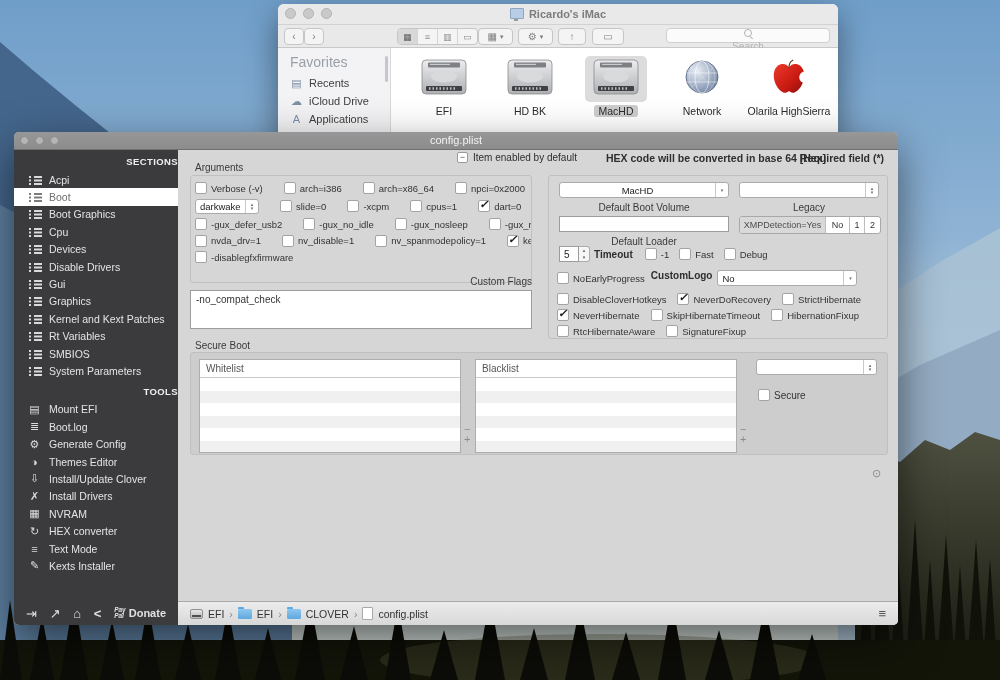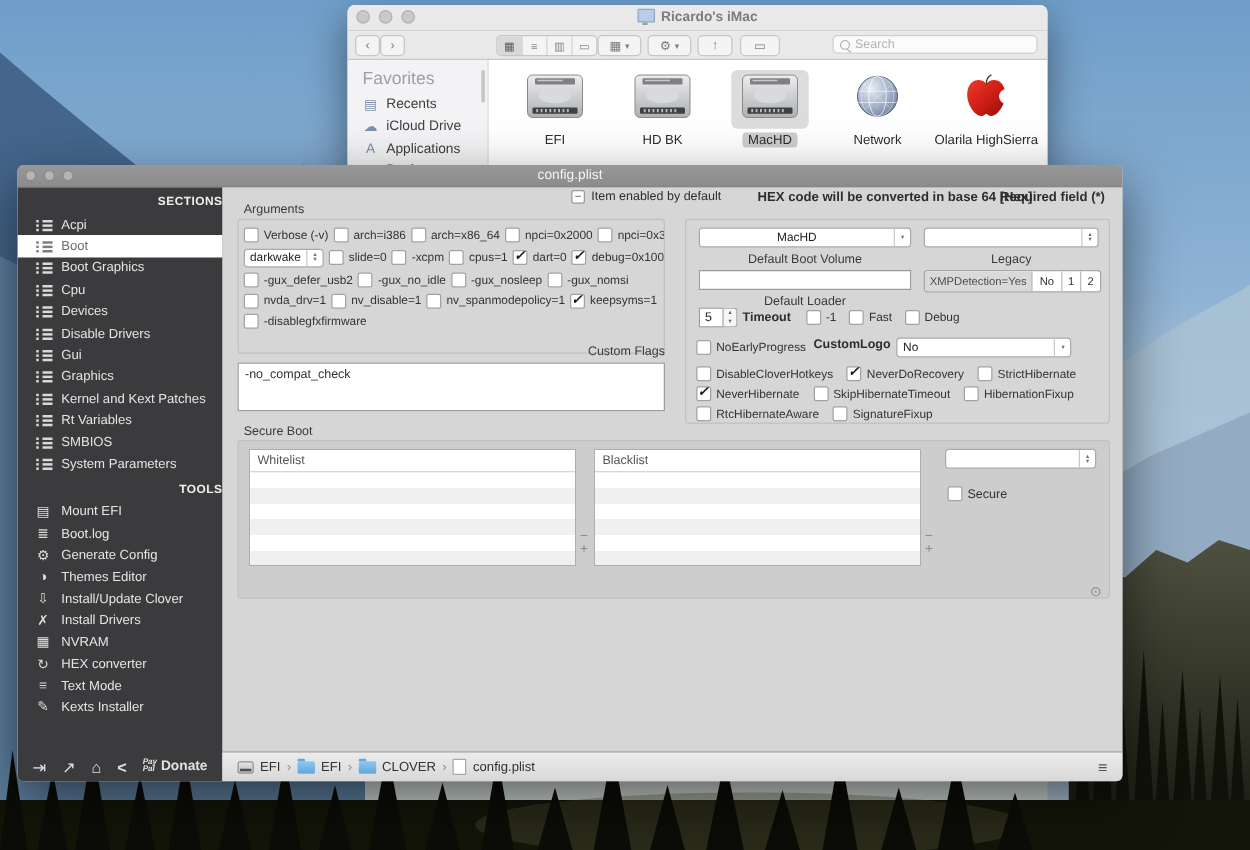--- a/index.html
+++ b/index.html
@@ -30,21 +30,21 @@
          vertical-align:-1px;margin-right:5px;position:relative;}
   .proxy::after{content:"";position:absolute;left:3px;bottom:-3px;width:4px;height:2px;background:#9b9b9b;}
   .ftool{height:22px;background:#e9e9e9;border-bottom:1px solid #c8c8c8;position:relative;}
   .tbtn{position:absolute;top:3px;height:15px;border:1px solid #c6c6c6;border-radius:4px;background:#f4f4f4;
         color:#7e7e7e;font-size:10px;display:flex;align-items:center;justify-content:center;}
   .seg{position:absolute;top:3px;height:15px;display:flex;border:1px solid #c6c6c6;border-radius:4px;overflow:hidden;background:#f4f4f4;}
   .seg i{width:19px;display:flex;align-items:center;justify-content:center;color:#8a8a8a;font-size:9px;font-style:normal;border-right:1px solid #d4d4d4;}
   .seg i:last-child{border-right:none;}
   .seg i.on{background:#d8d8d8;color:#5e5e5e;}
   .srch{position:absolute;right:8px;top:3px;width:164px;height:15px;background:#fbfbfb;border:1px solid #cfcfcf;
-        border-radius:4px;display:flex;align-items:center;padding:0 5px;gap:4px;color:#b3b3b3;font-size:10px;box-sizing:border-box;}
+        border-radius:4px;display:flex;align-items:center;padding:0 5px;gap:4px;color:#b3b3b3;font-size:10px;box-sizing:border-box;flex-direction:column;}
   .mag{width:6px;height:6px;border:1.4px solid #b3b3b3;border-radius:50%;position:relative;flex:none;}
   .mag::after{content:"";position:absolute;left:5px;top:6px;width:4px;height:1.4px;background:#b3b3b3;transform:rotate(40deg);transform-origin:0 0;}
   .fbody{display:flex;height:97px;}
   .fside{width:113px;background:#f3f3f5;border-right:1px solid #d9d9d9;position:relative;padding-top:6px;box-sizing:border-box;}
   .fsh{font-size:14px;color:#9aa0a8;padding-left:12px;margin-bottom:4px;}
   .fsi{display:flex;align-items:center;gap:6px;font-size:11px;color:#3e3e3e;padding:2.5px 0 2.5px 12px;}
   .fsi .ic{width:13px;color:#7d8fa6;font-size:11px;text-align:center;flex:none;}
   .fsb{position:absolute;right:2px;top:8px;width:3px;height:26px;border-radius:2px;background:#c6c6cb;}
   .fcont{flex:1;background:#fff;position:relative;}
   .drive{position:absolute;top:8px;width:86px;display:flex;flex-direction:column;align-items:center;}
@@ -79,21 +79,21 @@
 
   .cbody{position:absolute;left:164px;top:18px;right:0;bottom:0;background:#d6d6d6;}
   .legend{position:absolute;top:2px;left:0;right:14px;height:13px;font-size:10px;color:#2e2e2e;}
   .leg-en{position:absolute;left:279px;display:flex;gap:5px;align-items:center;}
   .mbox{width:9px;height:9px;background:#fff;border:1px solid #9a9a9a;border-radius:2px;
         display:inline-flex;align-items:center;justify-content:center;font-size:9px;color:#555;line-height:9px;}
   .leg-hex{position:absolute;left:428px;font-weight:bold;font-size:10.5px;}
   .leg-req{position:absolute;right:0;font-weight:bold;font-size:10.5px;}
 
   .gbox{position:absolute;border:1px solid #c0c0c0;border-radius:3px;box-sizing:border-box;}
-  .argrow{display:flex;align-items:center;gap:4px;margin:0 0 4.5px 0;}
+  .argrow{display:flex;align-items:center;gap:21px;margin:0 0 4.5px 0;}
   .sel-dark{width:64px;height:15px;flex:none;}
   .cflags{position:absolute;left:12px;top:140px;width:342px;height:39px;background:#fff;border:1px solid #9c9c9c;
           font-size:10px;color:#333;padding:3px 5px;box-sizing:border-box;}
   .tbl{position:absolute;background:#fff;border:1px solid #adadad;box-sizing:border-box;}
   .tblh{height:17px;line-height:17px;border-bottom:1px solid #c9c9c9;font-size:10px;color:#555;padding-left:6px;}
   .tblstripes{position:absolute;left:0;right:0;top:18px;bottom:0;
               background:repeating-linear-gradient(to bottom,#fff 0 12.5px,#f0f0f0 12.5px 25px);}
   .pm{position:absolute;display:flex;flex-direction:column;gap:1px;color:#8b8b8b;font-size:11px;line-height:9px;text-align:center;}
   .xmp{position:absolute;display:flex;height:16px;border:1px solid #a8a8a8;border-radius:3px;overflow:hidden;background:#fff;}
   .xmp span{display:flex;align-items:center;justify-content:center;font-size:9px;color:#333;border-right:1px solid #bdbdbd;padding:0 3px;box-sizing:border-box;}
@@ -659,21 +659,21 @@
               <span>RtcHibernateAware</span>
             </span>
         <span class="cb">
               <i class="bx"></i>
               <span>SignatureFixup</span>
             </span>
       </span>
     </div>
 
     <div class="glabel" style="position:absolute;left:17px;top:190px;">Secure Boot</div>
-    <div class="gbox" style="left:12px;top:202px;width:698px;height:127px;background:#cdcdcd;">
+    <div class="gbox" style="left:12px;top:202px;width:698px;height:103px;background:#cdcdcd;">
       <div class="tbl" style="left:8px;top:6px;width:262px;height:94px;">
         <div class="tblh">Whitelist</div>
         <div class="tblstripes"></div>
       </div>
       <span class="pm" style="left:273px;top:72px;">
         <span>−</span>
         <span>+</span>
       </span>
       <div class="tbl" style="left:284px;top:6px;width:262px;height:94px;">
         <div class="tblh">Blacklist</div>

